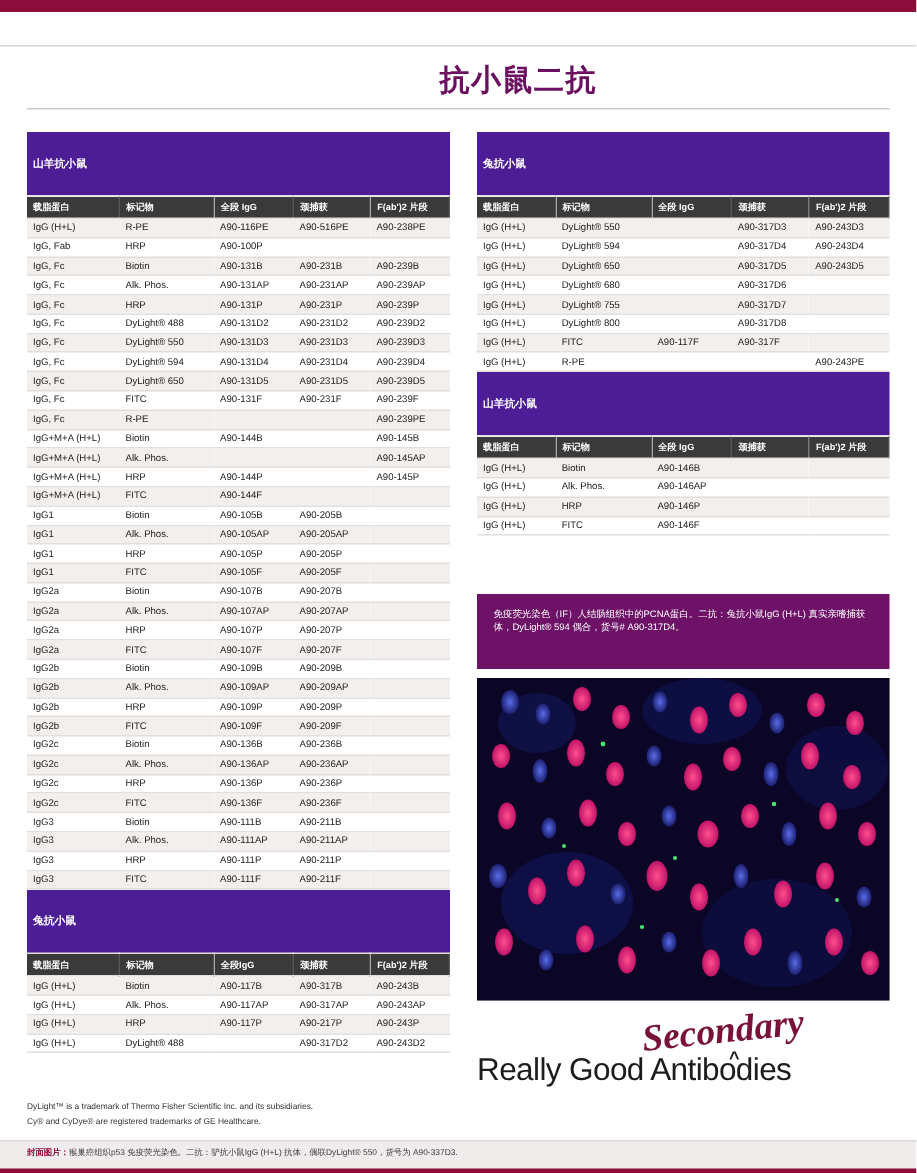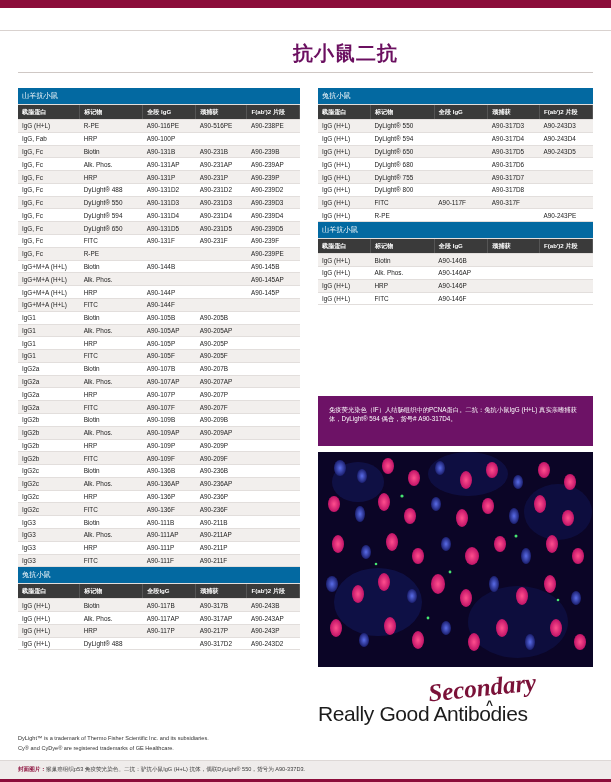--- a/index.html
+++ b/index.html
@@ -27,22 +27,22 @@
     letter-spacing:1px;
     margin-left:40px;
   }
   .rule{
     position:absolute;left:18px;top:72px;width:575px;height:1px;background:#cfc8c5;
   }
 
   
   .tbl{position:absolute;border-collapse:collapse;font-size:6.4px;}
   .tbl .sec-head td{
-    background:#0369a1;color:#ffffff;font-weight:normal;
-    font-size:7.2px;padding:3px 4px;
+    background:#4c1d95;color:#ffffff;font-weight:bold;
+    font-size:7.2px;padding:16px 4px;
   }
   .tbl .col-head td{
     background:#3a3a3a;color:#ffffff;font-weight:bold;
     font-size:6.1px;padding:2.5px 4px;
     border-right:1px solid #555;
   }
   .tbl td{
     padding:2.4px 4px;
     border-bottom:1px solid #e2dedc;
     white-space:nowrap;

